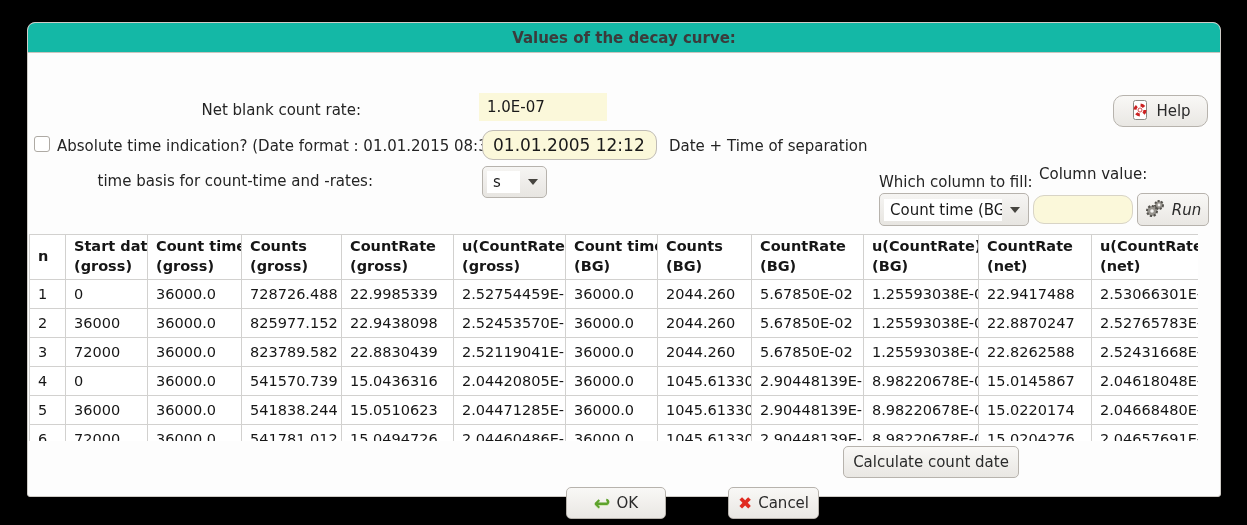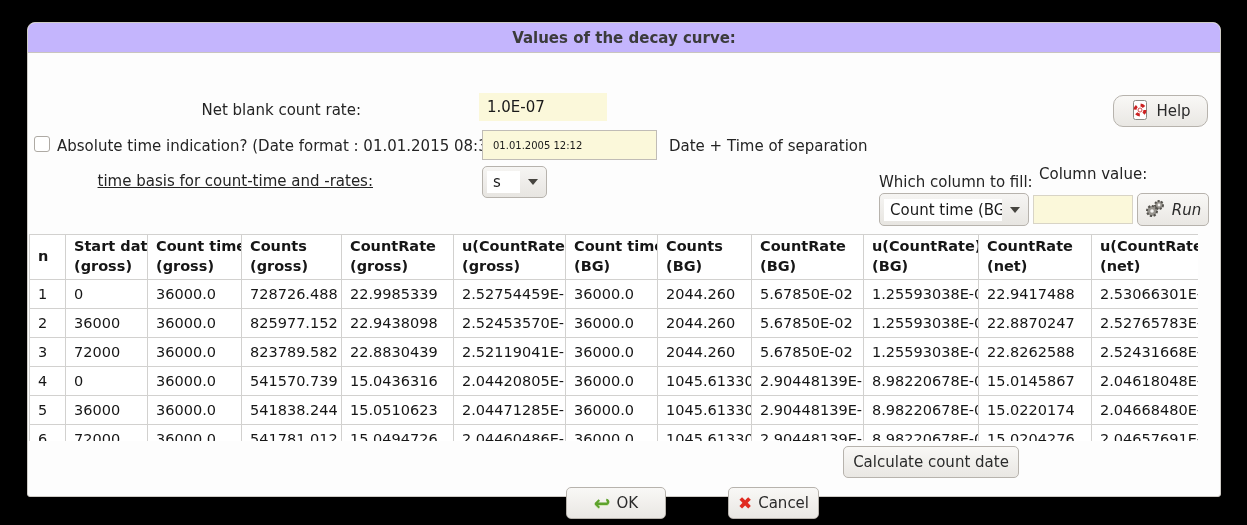--- a/index.html
+++ b/index.html
@@ -2,32 +2,32 @@
 <html><head>
 <meta charset="utf-8">
 <style>
   * { box-sizing: border-box; margin: 0; padding: 0; }
   html, body { width: 1247px; height: 525px; background: #000; overflow: hidden;
     font-family: "DejaVu Sans", "Liberation Sans", sans-serif; }
 
   .dialog { position: absolute; left: 27px; top: 22px; width: 1194px; height: 475px;
     background: #fdfdfd; border: 1px solid #cfccc7; border-radius: 8px 8px 3px 3px; }
 
-  .titlebar { height: 30px; background: #c4b5fd; border-bottom: 1px solid #c9c5bf;
+  .titlebar { height: 30px; background: #14b8a6; border-bottom: 1px solid #c9c5bf;
     border-radius: 7px 7px 0 0; display: flex; align-items: center; justify-content: center; }
   .titlebar .title { font-size: 15px; font-weight: bold; color: #3b3b3b; }
 
   .body { position: relative; width: 100%; height: 444px; }
 
   .lbl { position: absolute; font-size: 15px; color: #242424; white-space: nowrap; }
 
   .flat-input { position: absolute; background: #fbf8da; border: none; outline: none;
     font-family: inherit; font-size: 15px; color: #1a1a1a; padding: 0 8px; }
   .entry { position: absolute; background: #fbf8da; border: 1px solid #c0bcb6;
-    border-radius: 0; outline: none; font-family: inherit; font-size: 10px;
+    border-radius: 11px; outline: none; font-family: inherit; font-size: 17px;
     color: #1a1a1a; padding: 4px 10px; }
   .entry-soft { border: 1px solid #d8d4c6; }
 
   .btn { position: absolute; display: flex; align-items: center; justify-content: center;
     gap: 6px; background: linear-gradient(#f9f8f6, #e9e7e3); border: 1px solid #b7b3ad;
     border-radius: 5px; font-size: 15px; color: #2a2a2a; cursor: default; white-space: nowrap; }
 
   .checkbox { position: absolute; width: 16px; height: 16px; background: #fff;
     border: 1px solid #aeaaa4; border-radius: 3px; }
 
@@ -76,21 +76,21 @@
         </svg>
       </span>
       <span>Help</span>
     </div>
 
     <div class="checkbox" style="left:6px; top:83px;"></div>
     <div class="lbl" style="left:29px; top:84px;">Absolute time indication? (Date format : 01.01.2015 08:30:15)</div>
     <input class="entry" style="left: 454px; top: 77px; width: 175px; height: 30px;" value="01.01.2005 12:12">
     <div class="lbl" style="left:641px; top:84px;">Date + Time of separation</div>
 
-    <div class="lbl" style="left:0; top:119px; width:345px; text-align:right;text-decoration:underline;">time basis for count-time and -rates:</div>
+    <div class="lbl" style="left:0; top:119px; width:345px; text-align:right;">time basis for count-time and -rates:</div>
     <div class="dropdown" style="left:454px; top:113px; width:65px; height:32px;">
       <span class="dd-value">s</span>
       <span class="dd-arrow"></span>
     </div>
 
     <div class="lbl" style="left:851px; top:120px;">Which column to fill:</div>
     <div class="lbl" style="left:1011px; top:112px;">Column value:</div>
 
     <div class="dropdown" style="left:851px; top:140px; width:150px; height:33px;">
       <span class="dd-value">Count time (BG)</span>

